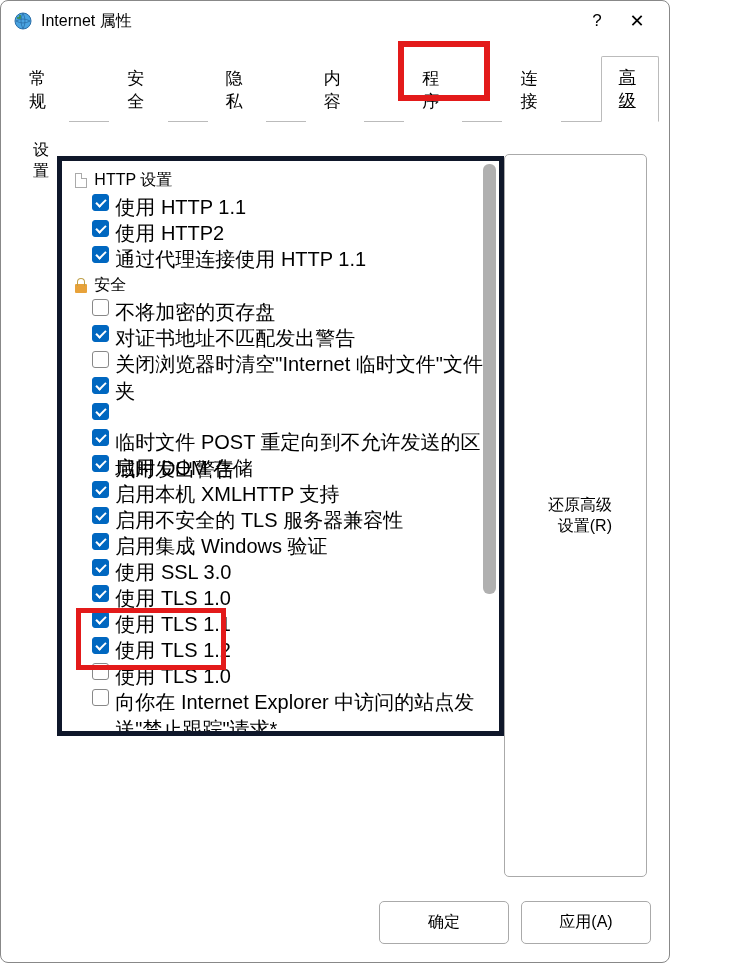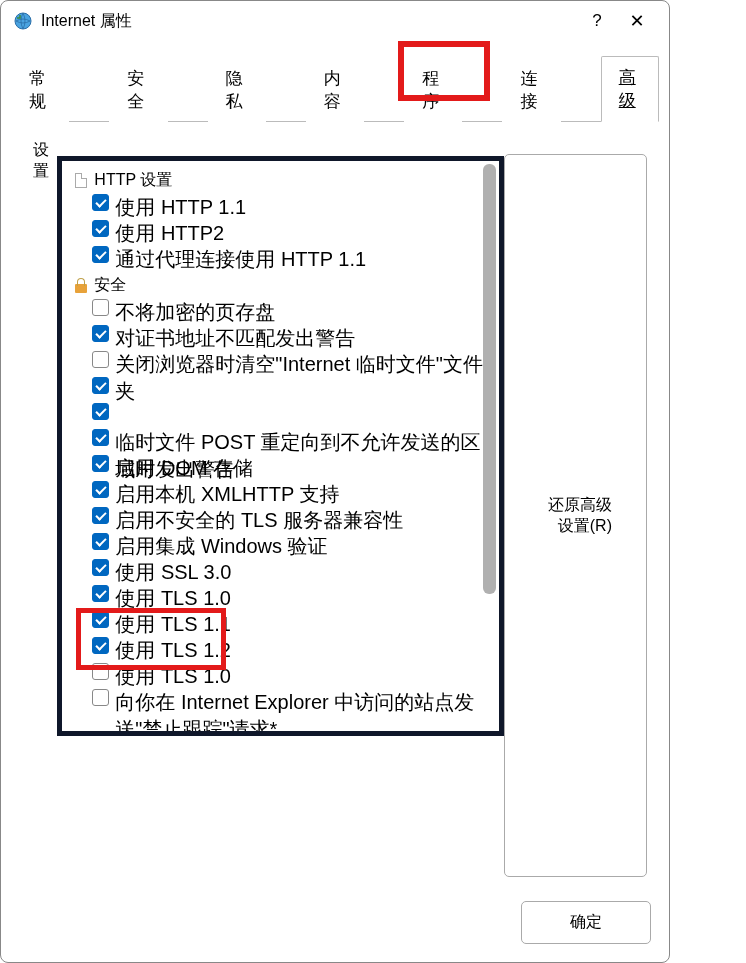--- a/index.html
+++ b/index.html
@@ -381,15 +381,16 @@
 
     <div class="restore-row">
       <button class="restore-btn">还原高级设置(R)</button>
     </div>
   </div>
 
   <div class="tls-highlight"></div>
 
   <div class="footer">
     <button class="footer-btn">确定</button>
+    <button class="footer-btn">应用(A)</button>
   </div>
 
 </div>
 
 </body></html>

